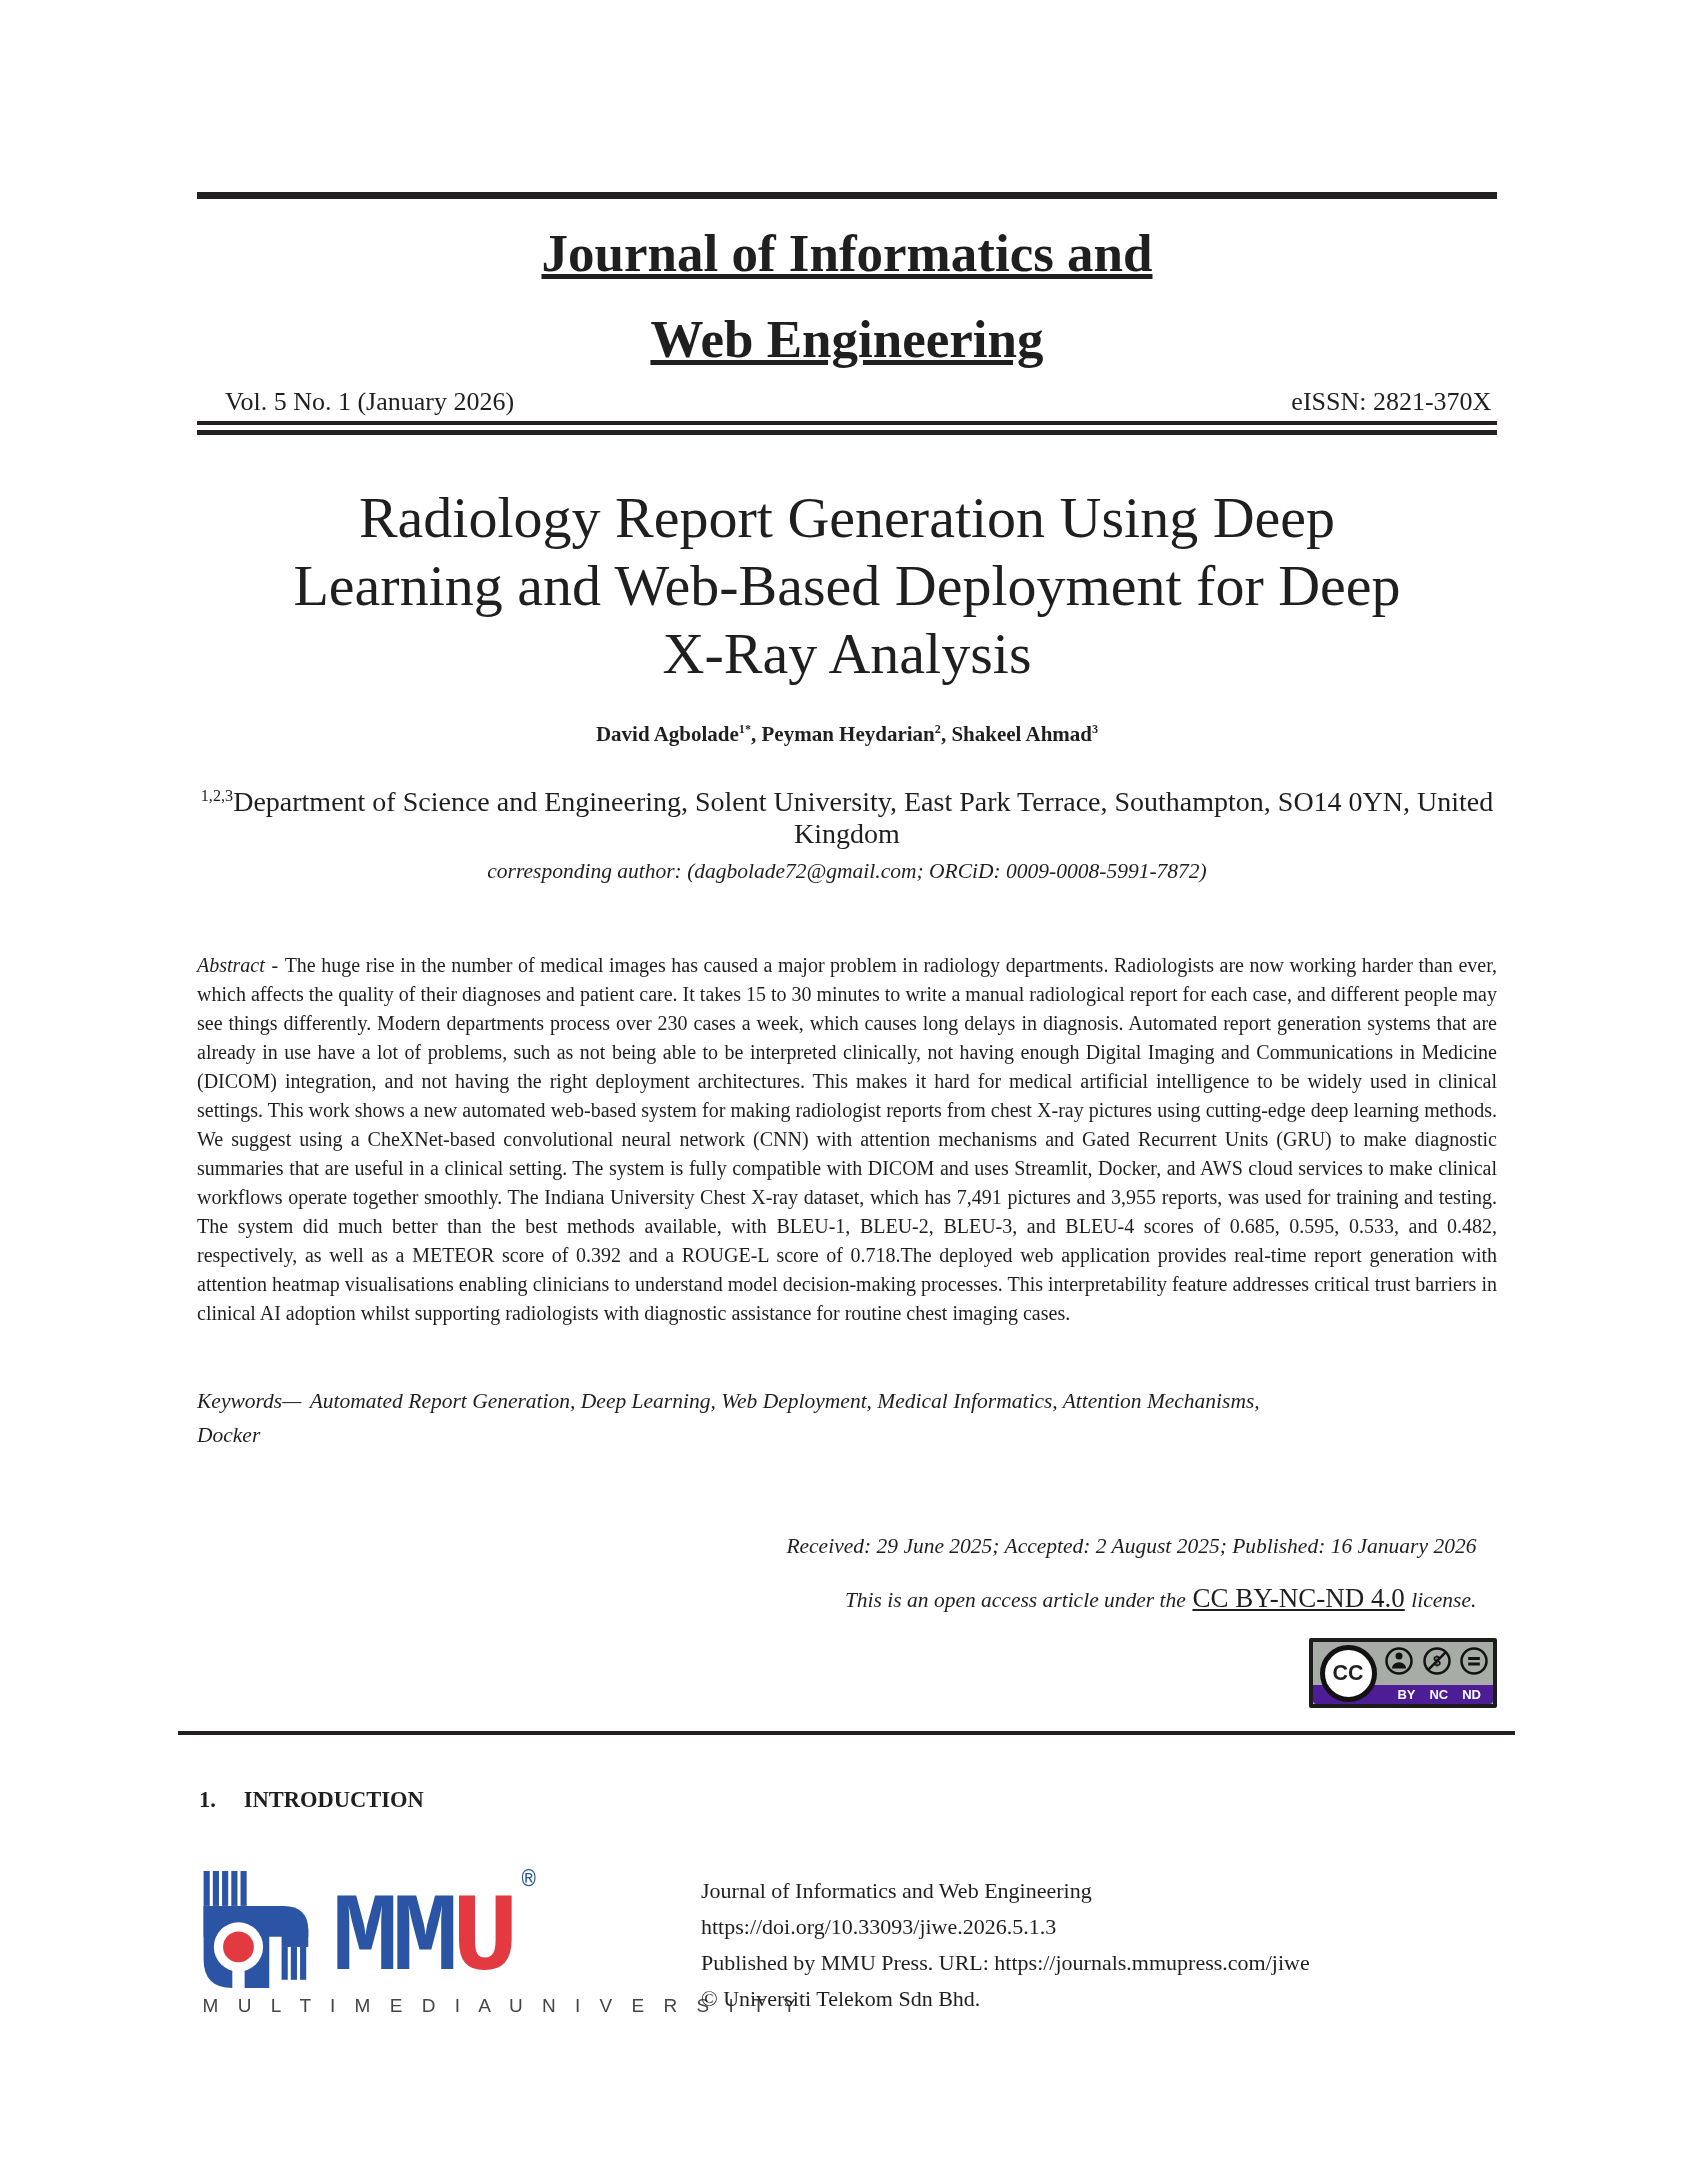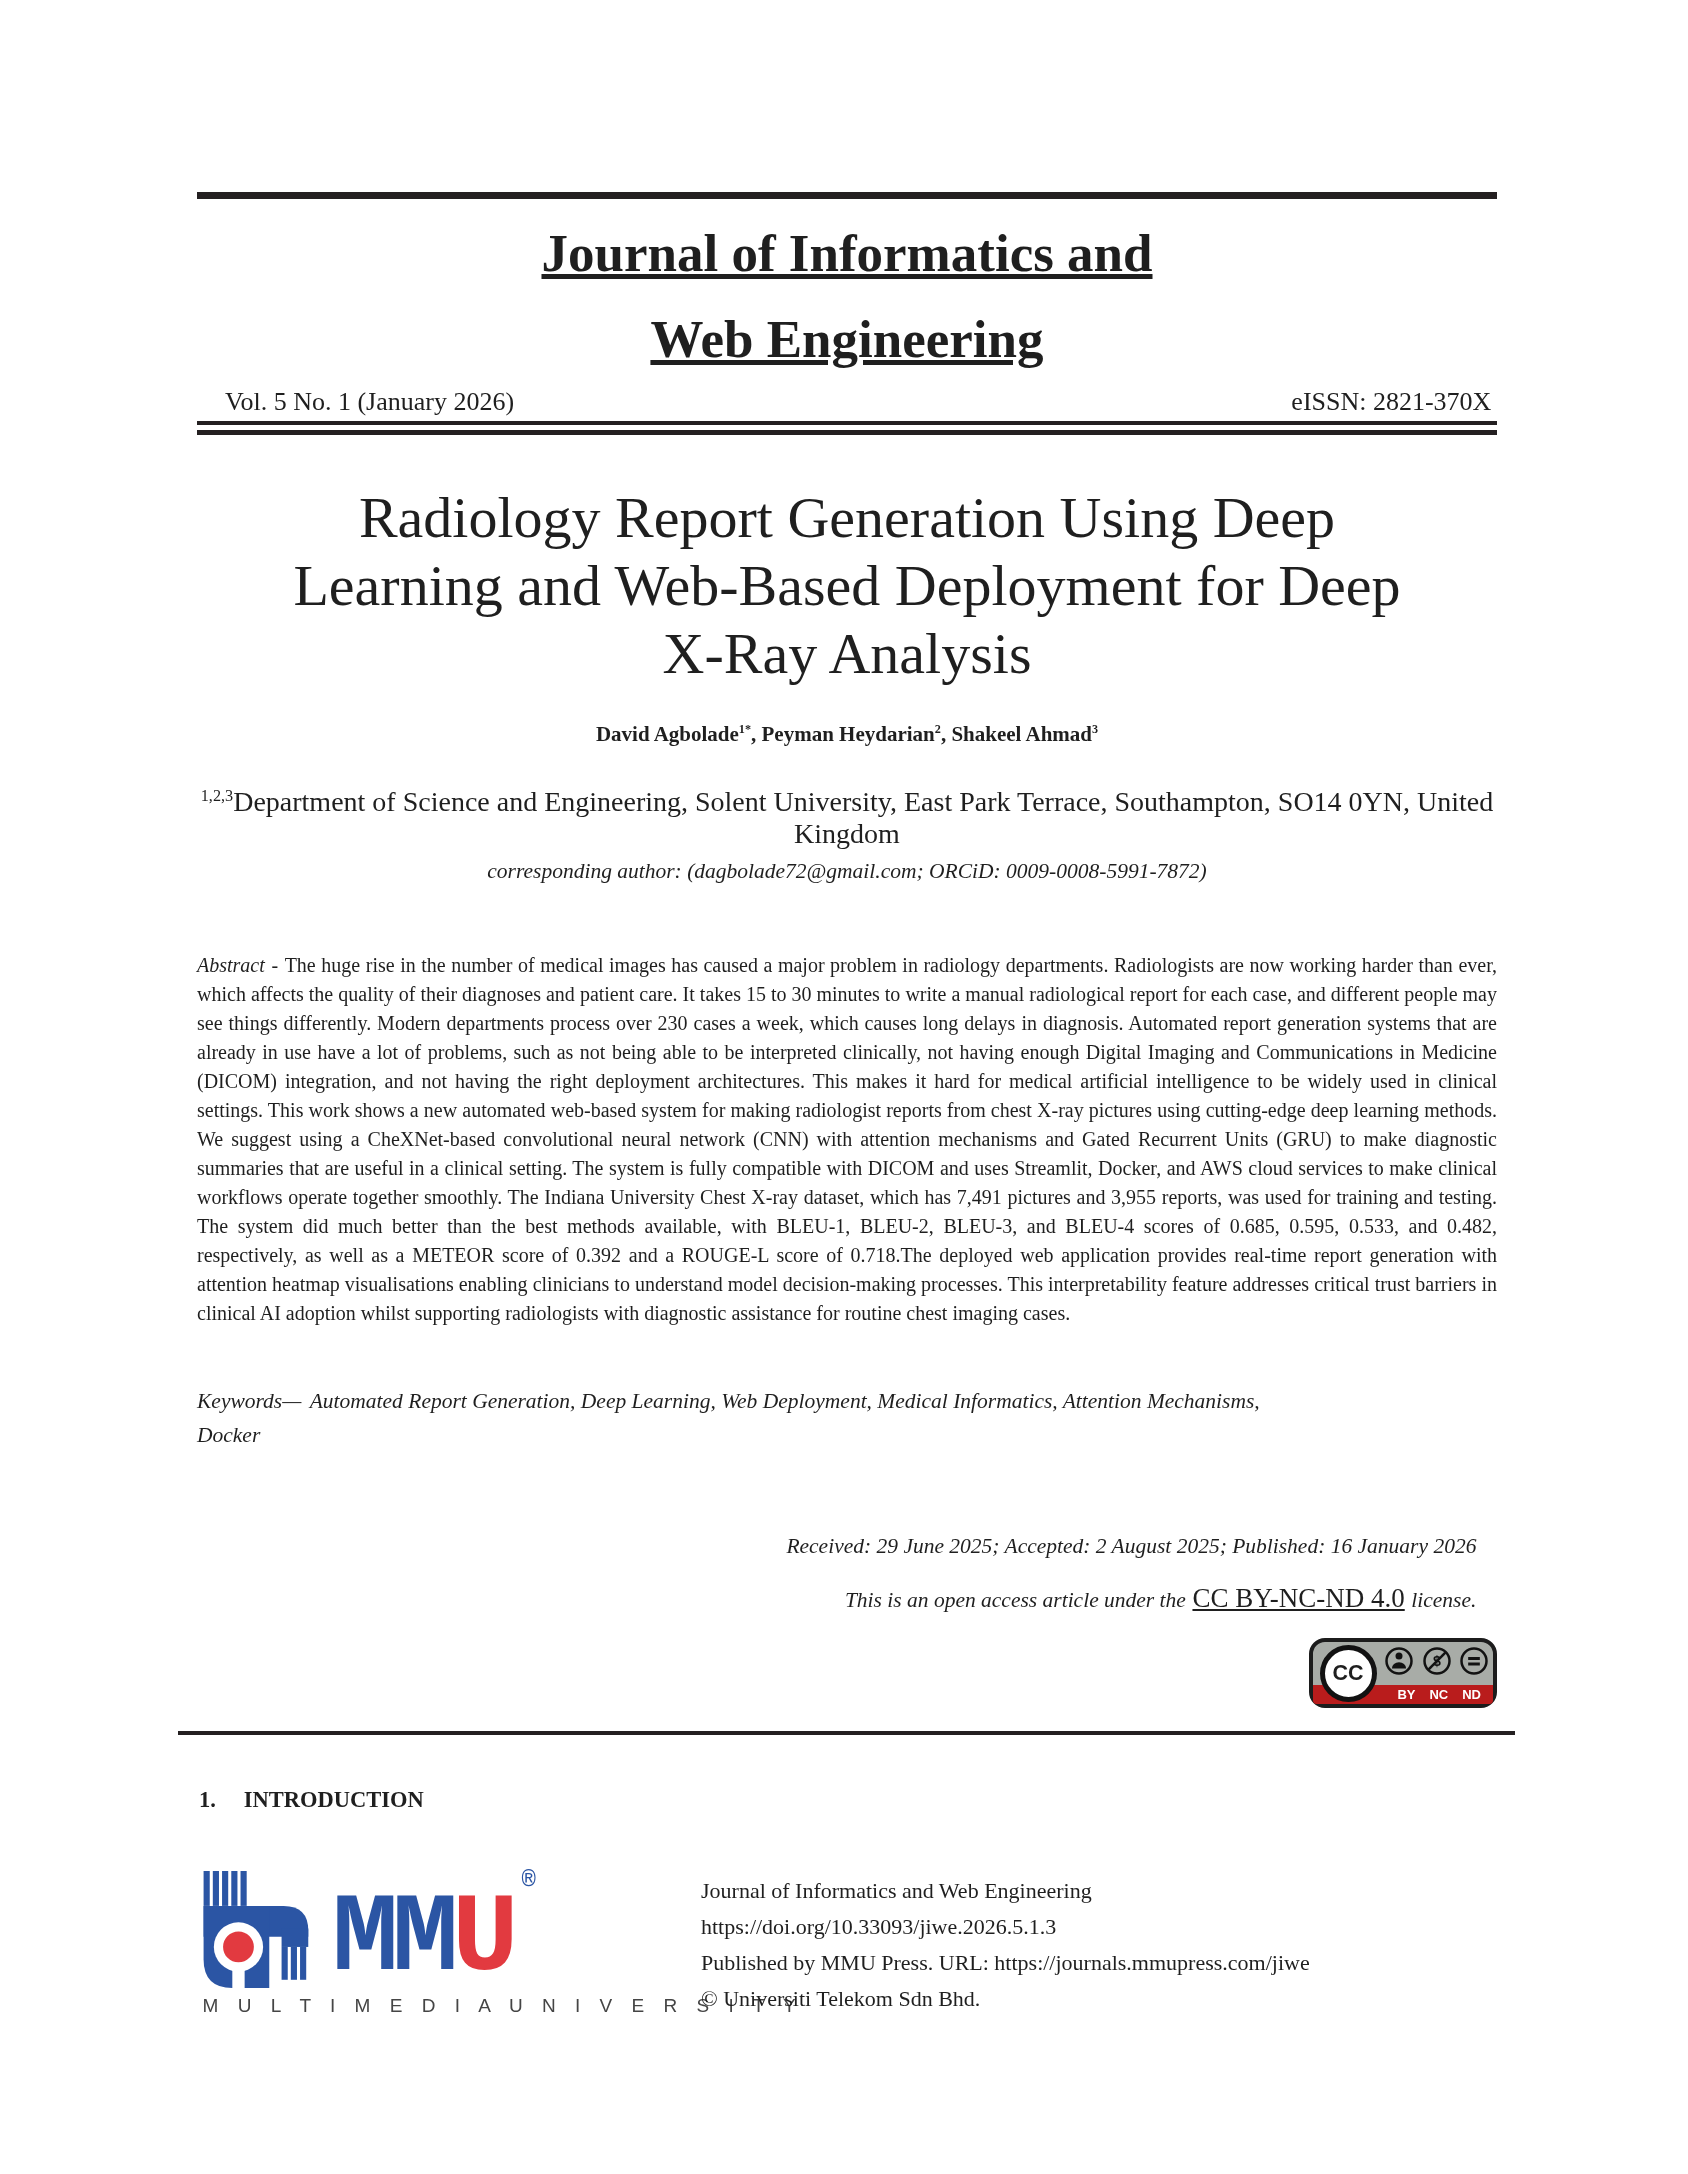--- a/index.html
+++ b/index.html
@@ -30,23 +30,23 @@
   .abstract .sep{margin:0 6.6px;}
 
   .keywords{margin:56px 0 0 0;font-size:21.5px;line-height:34px;font-style:italic;}
   .kw-label{margin-right:8.4px;}
 
   .dates{margin:82px 0 0 0;text-align:right;font-style:italic;font-size:21.5px;padding-right:20.6px;}
   .license{margin:24px 0 0 0;text-align:right;font-style:italic;font-size:21.5px;padding-right:20.6px;}
   .cc-link{font-style:normal;font-size:27px;text-decoration:underline;color:inherit;margin:0 6.6px;}
 
   .badge-row{display:flex;justify-content:flex-end;margin-top:24px;}
-  .cc-badge{width:180px;height:62px;border:4.7px solid #1c1c1c;border-radius:16px;
+  .cc-badge{width:180px;height:62px;border:4.7px solid #1c1c1c;border-radius:2px;
     background:#a8aca7;position:relative;cursor:pointer;margin-left:48px;}
-  .cc-strip{position:absolute;left:0;right:0;bottom:0;height:19.7px;background:#b91c1c;
+  .cc-strip{position:absolute;left:0;right:0;bottom:0;height:19.7px;background:#4c1d95;
     border-radius:0 0 3.7px 3.7px;display:flex;justify-content:flex-end;gap:14px;padding-right:12px;
     color:#fff;font-family:"Liberation Sans",sans-serif;font-weight:bold;font-size:13px;line-height:19.7px;}
   .cc-circle{position:absolute;left:6.6px;top:2.8px;width:47px;height:47px;background:#fff;
     border:5.6px solid #121212;border-radius:50%;display:flex;align-items:center;justify-content:center;
     font-family:"Liberation Sans",sans-serif;font-weight:bold;font-size:21.5px;z-index:2;}
   .cc-icons{position:absolute;left:71px;top:3.7px;display:flex;gap:7.5px;}
   .cc-icon{width:30px;height:30px;}
 
   .rule-bottom{margin:22.5px 0 0 -19px;height:3.7px;background:#242021;width:calc(100% + 37px);}
 

